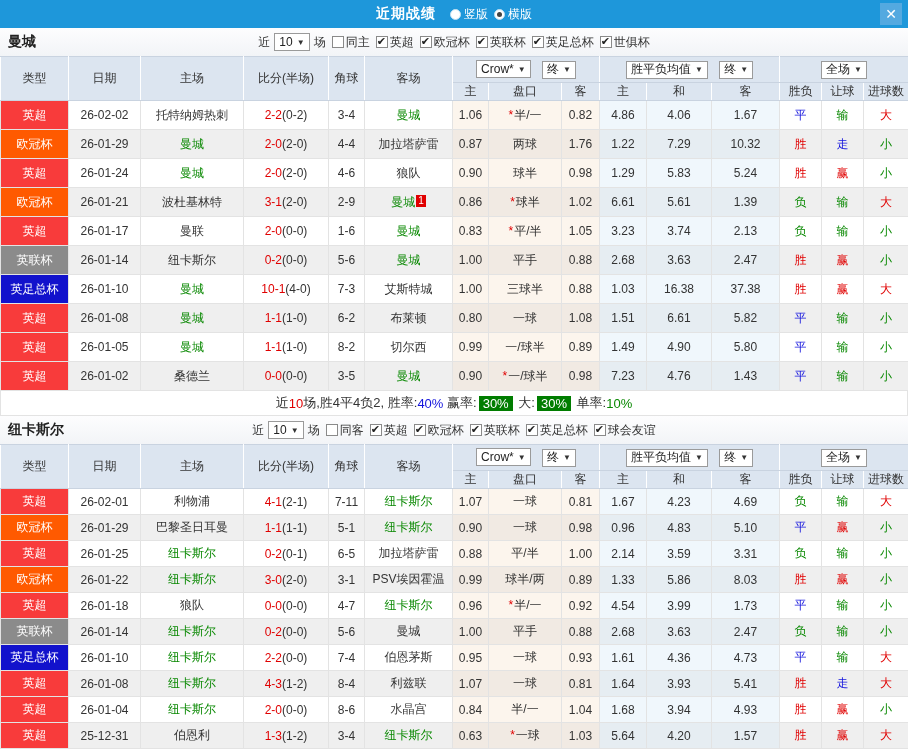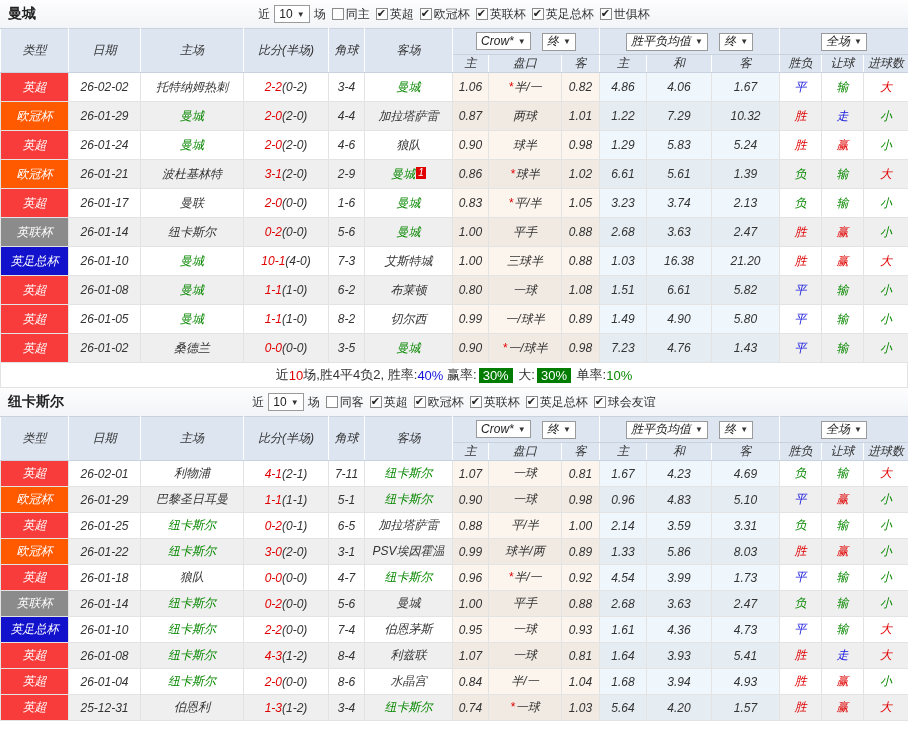--- a/index.html
+++ b/index.html
@@ -20,21 +20,21 @@
   .team-name { position:absolute; left:8px; font-size:14px; font-weight:bold; color:#222; }
   .filters { margin:0 auto; display:flex; align-items:center; font-size:12px; color:#333; }
   .filter-item { display:inline-flex; align-items:center; cursor:pointer; }
   .league-filters { display:inline-flex; align-items:center; }
   .select-box { display:inline-flex; align-items:center; gap:4px; border:1px solid #9a9a9a; background:#fff; padding:0 4px; height:18px; font-size:12px; margin:0 4px; cursor:pointer; color:#222; }
   .select-box .arrow { font-size:8px; color:#333; }
   .cb { width:12px; height:12px; border:1px solid #8a8a8a; background:#fff; display:inline-block; margin:0 2px 0 6px; position:relative; }
   .cb.checked::after { content:"✔"; position:absolute; left:0px; top:-2px; font-size:11px; color:#222; }
 
   
-  table.matches { width:908px; border-collapse:collapse; table-layout:fixed;font-style:italic; }
+  table.matches { width:908px; border-collapse:collapse; table-layout:fixed; }
   thead th { background:#dce5f0; border:1px solid #fff; border-bottom-color:#c9d3e0; border-top-color:#c9d3e0; font-size:12px; font-weight:normal; color:#333; text-align:center; }
   thead tr.r1 th { height:26px; }
   thead tr.r2 th { height:18px; }
   tbody td { border:1px solid #e3e3e3; font-size:12px; text-align:center; color:#333; overflow:hidden; white-space:nowrap; }
   .mc tbody td { height:29px; }
   .nc tbody td { height:26px; }
   tr.odd td { background:#fff; }
   tr.even td { background:#efefef; }
   tr.odd td.crow { background:#fcf5ed; }
   tr.even td.crow { background:#f1eae3; }
@@ -52,20 +52,34 @@
   .summary span { white-space:pre; }
   .sum-red { color:#e00000; }
   .sum-blue { color:#1515dd; }
   .sum-green { color:#088800; }
   .sum-box { background:#007d00; color:#fff; padding:0 4px; margin:0 2px; }
 </style>
 </head>
 <body>
 
 <div class="app">
+  <div class="titlebar">
+    <span class="title">近期战绩</span>
+    <label class="radio-label">
+      <span class="rb"></span>
+      <span>竖版</span>
+    </label>
+    <label class="radio-label">
+      <span class="rb checked"></span>
+      <span>横版</span>
+    </label>
+    <div class="close-btn">
+      <span>✕</span>
+    </div>
+  </div>
   <div id="sections">
   <div class="section mc">
     <div class="section-head">
       <span class="team-name">曼城</span>
       <span class="filters">
         <span>近</span>
         <span class="select-box">
           <span>10</span>
               <span class="arrow">▼</span>
         </span>
@@ -183,21 +197,21 @@
             </tr>
             <tr class="even">
               <td class="type" style="background: rgb(255, 90, 0);">欧冠杯</td>
               <td>26-01-29</td>
               <td class="self">曼城</td>
               <td><span class="score-main">2-0</span><span class="score-half">(2-0)</span></td>
               <td>4-4</td>
               <td><span>加拉塔萨雷</span></td>
               <td class="crow">0.87</td>
               <td class="crow">两球</td>
-              <td class="crow">1.01</td>
+              <td class="crow">1.76</td>
               <td class="avgc">1.22</td>
               <td class="avgc">7.29</td>
               <td class="avgc">10.32</td>
               <td style="color: rgb(224, 0, 0);">胜</td>
               <td style="color: rgb(21, 21, 221);">走</td>
               <td style="color: rgb(8, 136, 0);">小</td>
             </tr>
             <tr class="odd">
               <td class="type" style="background: rgb(248, 59, 59);">英超</td>
               <td>26-01-24</td>
@@ -271,21 +285,21 @@
               <td>26-01-10</td>
               <td class="self">曼城</td>
               <td><span class="score-main">10-1</span><span class="score-half">(4-0)</span></td>
               <td>7-3</td>
               <td><span>艾斯特城</span></td>
               <td class="crow">1.00</td>
               <td class="crow">三球半</td>
               <td class="crow">0.88</td>
               <td class="avgc">1.03</td>
               <td class="avgc">16.38</td>
-              <td class="avgc">21.20</td>
+              <td class="avgc">37.38</td>
               <td style="color: rgb(224, 0, 0);">胜</td>
               <td style="color: rgb(224, 0, 0);">赢</td>
               <td style="color: rgb(224, 0, 0);">大</td>
             </tr>
             <tr class="even">
               <td class="type" style="background: rgb(248, 59, 59);">英超</td>
               <td>26-01-08</td>
               <td class="self">曼城</td>
               <td><span class="score-main">1-1</span><span class="score-half">(1-0)</span></td>
               <td>6-2</td>
@@ -607,21 +621,21 @@
               <td style="color: rgb(224, 0, 0);">赢</td>
               <td style="color: rgb(8, 136, 0);">小</td>
             </tr>
             <tr class="even">
               <td class="type" style="background: rgb(248, 59, 59);">英超</td>
               <td>25-12-31</td>
               <td>伯恩利</td>
               <td><span class="score-main">1-3</span><span class="score-half">(1-2)</span></td>
               <td>3-4</td>
               <td><span class="self">纽卡斯尔</span></td>
-              <td class="crow">0.74</td>
+              <td class="crow">0.63</td>
               <td class="crow"><span class="star">*</span><span>一球</span></td>
               <td class="crow">1.03</td>
               <td class="avgc">5.64</td>
               <td class="avgc">4.20</td>
               <td class="avgc">1.57</td>
               <td style="color: rgb(224, 0, 0);">胜</td>
               <td style="color: rgb(224, 0, 0);">赢</td>
               <td style="color: rgb(224, 0, 0);">大</td>
             </tr>
           </tbody>

